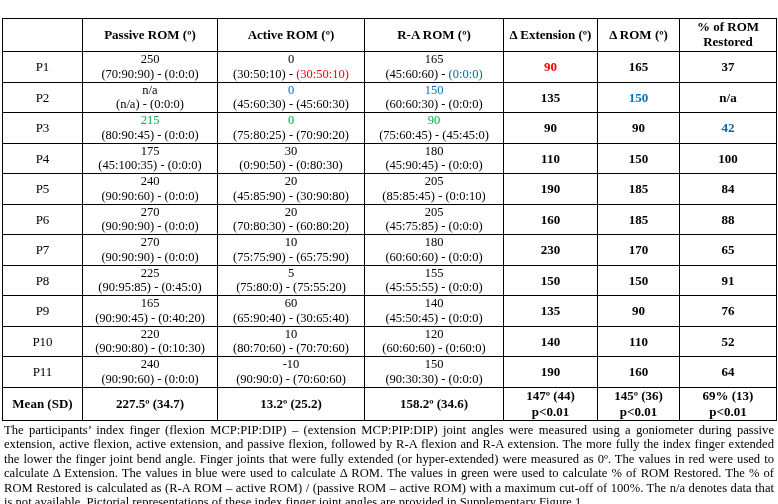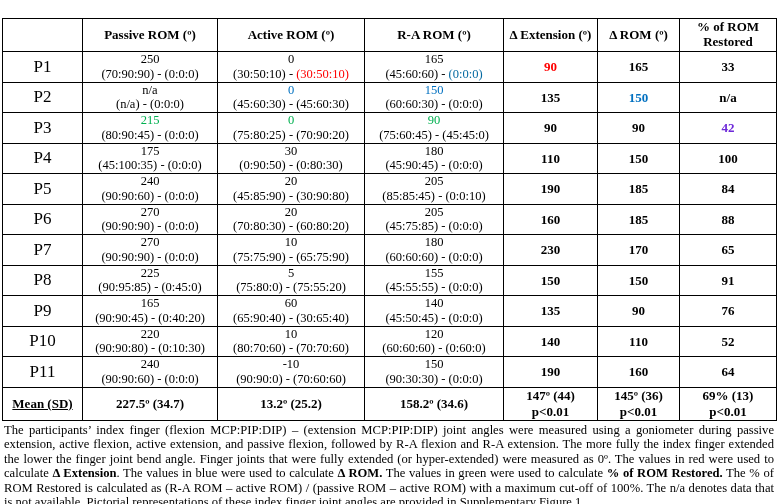--- a/index.html
+++ b/index.html
@@ -2,25 +2,25 @@
 <html><head>
 <meta charset="utf-8">
 <style>
   html,body{margin:0;padding:0;background:#fff;}
   body{width:778px;height:504px;font-family:"Liberation Serif",serif;color:#000;overflow:hidden;}
   .page{padding:18px 2px 0 2px;}
   table{border-collapse:collapse;width:774px;table-layout:fixed;}
   th,td{border:1px solid #000;text-align:center;vertical-align:middle;padding:0 2px;overflow:hidden;}
   thead th{font-size:13px;font-weight:bold;height:32px;line-height:1.15;}
   tbody td{font-size:12.5px;line-height:1.18;height:28px;}
-  tbody td.rowlabel{font-size:17px;}
+  tbody td.rowlabel{font-size:13px;}
   tbody tr.data-row td:nth-child(n+5){font-weight:bold;font-size:13px;}
   tbody tr.mean-row td{font-weight:bold;font-size:13px;height:32px;line-height:1.2;}
   .footnote{font-size:12.6px;line-height:1.16;text-align:justify;padding:2px 2px 0 2px;}
-  .footnote b{font-weight:bold;margin-top:29px;}
+  .footnote b{font-weight:normal;margin-top:29px;}
 </style>
 </head>
 <body>
 
 <div class="page">
   <table>
     <colgroup>
       <col style="width:80px">
         <col style="width:135px">
         <col style="width:147px">
@@ -41,39 +41,39 @@
         </tr>
     </thead>
     <tbody>
         <tr class="data-row">
           <td class="rowlabel">P1</td>
           <td><span>250</span><br><span>(70:90:90) - (0:0:0)</span></td>
           <td><span>0</span><br><span>(30:50:10) - </span><span style="color: rgb(255, 0, 0);">(30:50:10)</span></td>
           <td><span>165</span><br><span>(45:60:60) - </span><span style="color: #0369a1;">(0:0:0)</span></td>
           <td><span style="color: rgb(255, 0, 0);">90</span></td>
           <td><span>165</span></td>
-          <td><span>33</span></td>
+          <td><span>37</span></td>
         </tr>
         <tr class="data-row">
           <td class="rowlabel">P2</td>
           <td><span>n/a</span><br><span>(n/a) - (0:0:0)</span></td>
           <td><span style="color: rgb(0, 112, 192);">0</span><br><span>(45:60:30) - (45:60:30)</span></td>
           <td><span style="color: rgb(0, 112, 192);">150</span><br><span>(60:60:30) - (0:0:0)</span></td>
           <td><span>135</span></td>
           <td><span style="color: rgb(0, 112, 192);">150</span></td>
           <td><span>n/a</span></td>
         </tr>
         <tr class="data-row">
           <td class="rowlabel">P3</td>
           <td><span style="color: rgb(0, 176, 80);">215</span><br><span>(80:90:45) - (0:0:0)</span></td>
           <td><span style="color: rgb(0, 176, 80);">0</span><br><span>(75:80:25) - (70:90:20)</span></td>
           <td><span style="color: rgb(0, 176, 80);">90</span><br><span>(75:60:45) - (45:45:0)</span></td>
           <td><span>90</span></td>
           <td><span>90</span></td>
-          <td><span style="color: #6d28d9;">42</span></td>
+          <td><span style="color: #0369a1;">42</span></td>
         </tr>
         <tr class="data-row">
           <td class="rowlabel">P4</td>
           <td><span>175</span><br><span>(45:100:35) - (0:0:0)</span></td>
           <td><span>30</span><br><span>(0:90:50) - (0:80:30)</span></td>
           <td><span>180</span><br><span>(45:90:45) - (0:0:0)</span></td>
           <td><span>110</span></td>
           <td><span>150</span></td>
           <td><span>100</span></td>
         </tr>
@@ -134,21 +134,21 @@
         <tr class="data-row">
           <td class="rowlabel">P11</td>
           <td><span>240</span><br><span>(90:90:60) - (0:0:0)</span></td>
           <td><span>-10</span><br><span>(90:90:0) - (70:60:60)</span></td>
           <td><span>150</span><br><span>(90:30:30) - (0:0:0)</span></td>
           <td><span>190</span></td>
           <td><span>160</span></td>
           <td><span>64</span></td>
         </tr>
         <tr class="mean-row">
-          <td class="rowlabel" style="font-weight: bold; text-decoration: underline;">Mean (SD)</td>
+          <td class="rowlabel" style="font-weight: bold;">Mean (SD)</td>
           <td><span>227.5º (34.7)</span></td>
           <td><span>13.2º (25.2)</span></td>
           <td><span>158.2º (34.6)</span></td>
           <td><span>147º (44)</span><br><span>p&lt;0.01</span></td>
           <td><span>145º (36)</span><br><span>p&lt;0.01</span></td>
           <td><span>69% (13)</span><br><span>p&lt;0.01</span></td>
         </tr>
       </tbody>
   </table>
   <div class="footnote"><span>The participants’ index finger (flexion MCP:PIP:DIP) – (extension MCP:PIP:DIP) joint angles were measured using a goniometer during passive extension, active flexion, active extension, and passive flexion, followed by R-A flexion and R-A extension. The more fully the index finger extended the lower the finger joint bend angle. Finger joints that were fully extended (or hyper-extended) were measured as 0º. The values in red were used to calculate </span><b>Δ Extension</b><span>. The values in blue were used to calculate </span><b>Δ ROM.</b><span> The values in green were used to calculate </span><b>% of ROM Restored.</b><span> The % of ROM Restored is calculated as (R-A ROM – active ROM) / (passive ROM – active ROM) with a maximum cut-off of 100%. The n/a denotes data that is not available. Pictorial representations of these index finger joint angles are provided in Supplementary Figure 1.</span></div>

